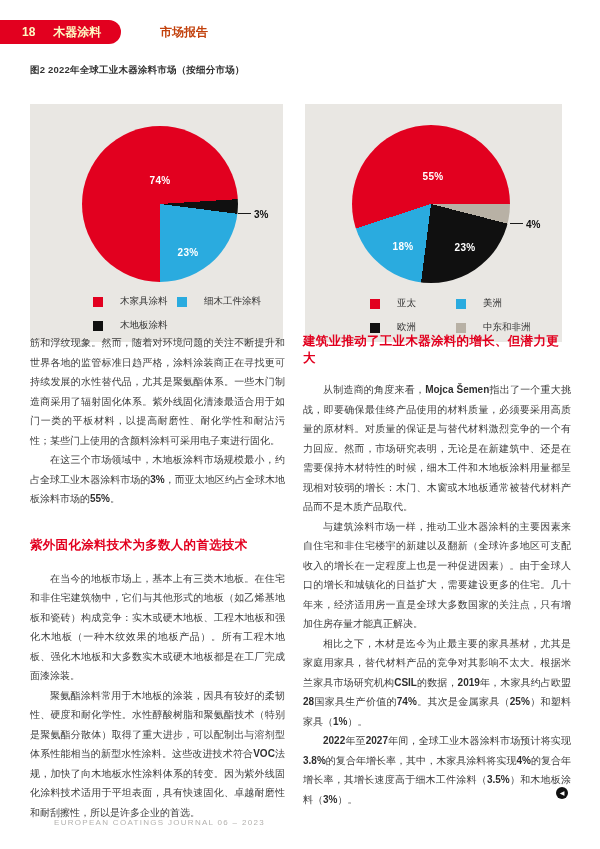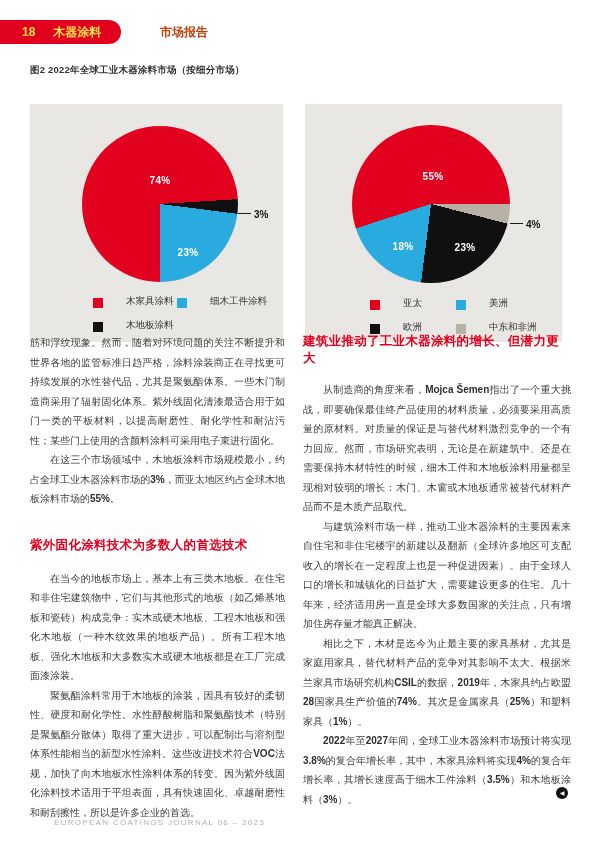--- a/index.html
+++ b/index.html
@@ -11,21 +11,21 @@
     font-family: "Liberation Sans", "DejaVu Sans", sans-serif;
     color: #3d3d3d;
     overflow: hidden;
   }
   
   .hdr-badge {
     position: absolute; left: 0; top: 20px; height: 24px;
     background: #e2001f; border-radius: 0 12px 12px 0;
     display: flex; align-items: center;
     padding: 0 20px 0 22px; gap: 18px;
-    color: #fde047; font-weight: bold; font-size: 12px;
+    color: #fef9c3; font-weight: bold; font-size: 12px;
   }
   .hdr-report {
     position: absolute; left: 160px; top: 20px; height: 24px;
     line-height: 24px; color: #c2410c; font-weight: bold; font-size: 12px;
   }
   
   .fig-caption {
     position: absolute; top: 64px; font-size: 9.5px; font-weight: bold;
     color: #333333; letter-spacing: .2px;
   }
@@ -48,21 +48,21 @@
   .callout-line { position: absolute; height: 1px; background: #1a1a1a; }
   .callout-label {
     position: absolute; transform: translateY(-50%);
     font-size: 10px; font-weight: bold; color: #111111;
   }
   .legend {
     position: absolute; display: grid; row-gap: 11px;
   }
   .panel.left  .legend { left: 63px; top: 191px; grid-template-columns: 84px auto; }
   .panel.right .legend { left: 65px; top: 193px; grid-template-columns: 86px auto; }
-  .legend-item { display: flex; align-items: flex-end; gap: 23px; font-size: 9.5px; color: #333333; }
+  .legend-item { display: flex; align-items: center; gap: 17px; font-size: 9.5px; color: #333333; }
   .swatch { width: 10px; height: 10px; flex: 0 0 auto; }
   
   .col { position: absolute; top: 333px; }
   .col.left  { left: 30px;  width: 255px; }
   .col.right { left: 303px; width: 268px; }
   .col p {
     font-size: 10px; line-height: 19.5px; text-align: justify;
     color: #3d3d3d;
   }
   .col p.indent { text-indent: 2em; }

